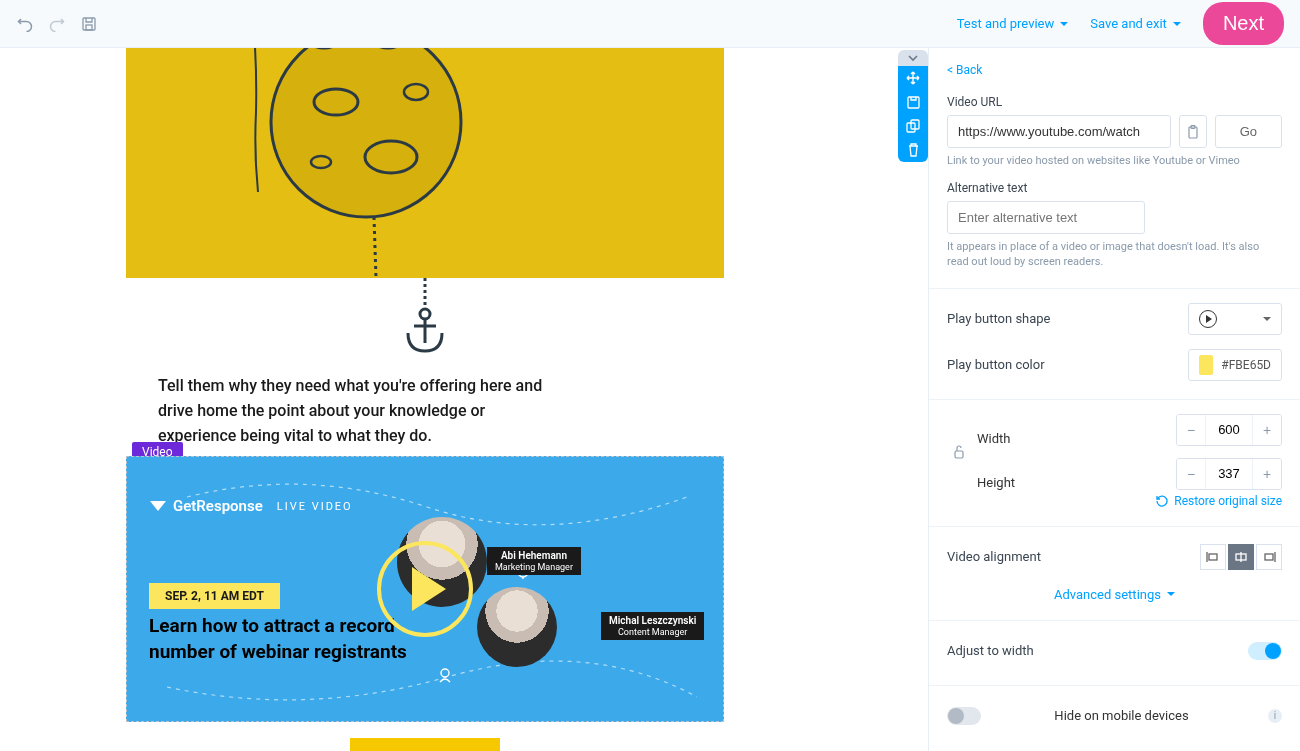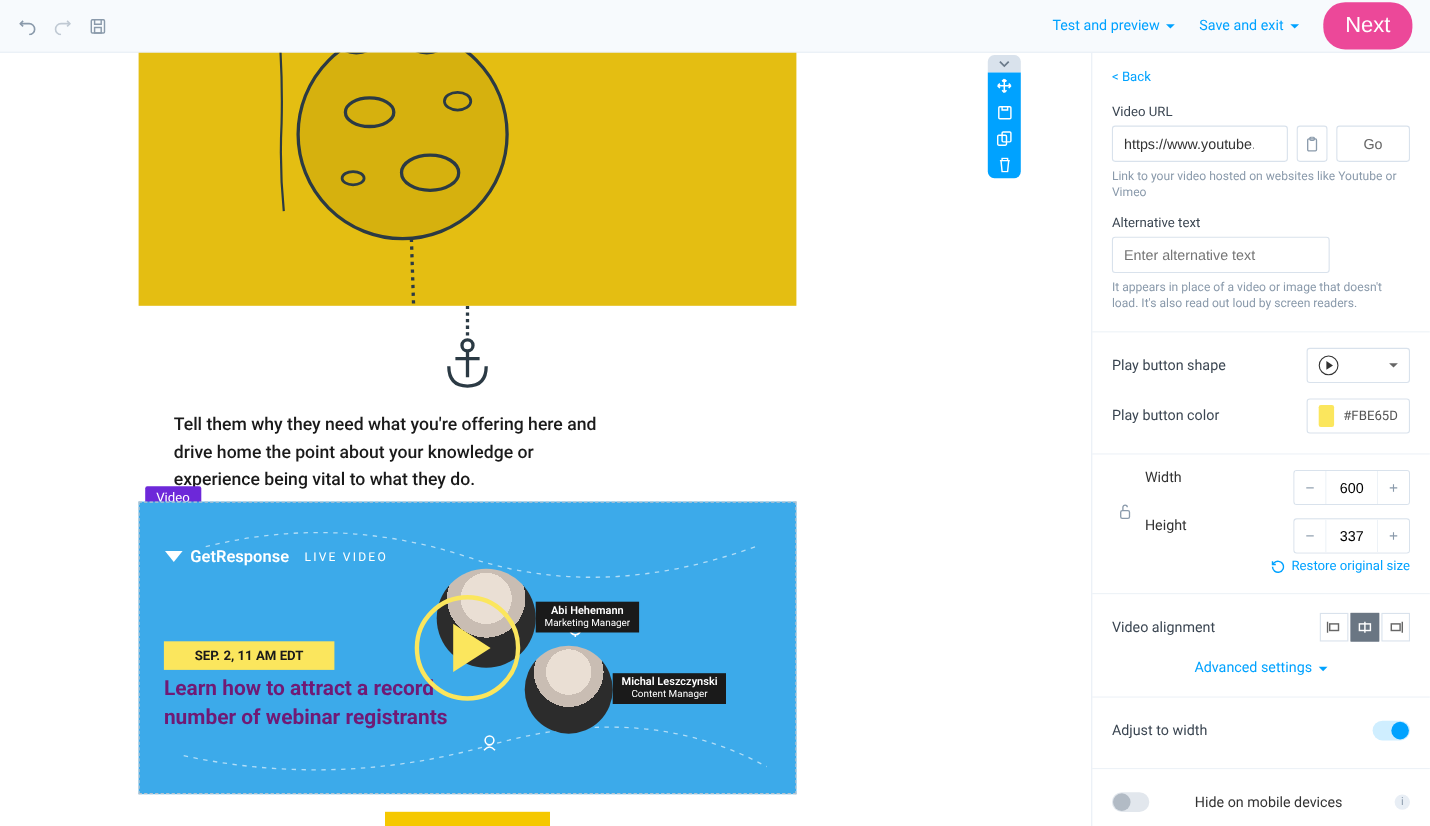--- a/index.html
+++ b/index.html
@@ -21,56 +21,56 @@
   .hero svg { position: absolute; }
   .anchor-wrap { height: 78px; display:flex; justify-content:center; align-items:flex-start; }
   .text-block { padding: 18px 32px 8px; }
   .text-block p { font-size: 16px; line-height: 1.55; color: #1a1a1a; max-width: 400px; font-weight: 500; }
 
   .video-block { position: relative; }
   .video-tag { position: absolute; top: -14px; left: 6px; background: #6d28d9; color: #fff; font-size: 12px; padding: 3px 10px; border-radius: 2px; }
   .video-thumb { height: 266px; background: #3caaea; position: relative; overflow: hidden; border: 1px dashed #b8c3ce; }
   .play-circle { position: absolute; left: 50%; top: 50%; transform: translate(-50%,-50%); width: 96px; height: 96px; border: 4px solid #fbe65d; border-radius: 50%; display: flex; align-items: center; justify-content: center; }
   .play-tri { width: 0; height: 0; border-top: 22px solid transparent; border-bottom: 22px solid transparent; border-left: 34px solid #fbe65d; margin-left: 8px; }
-  .date-chip { position: absolute; left: 22px; top: 126px; background: #fbe65d; color: #1a1a1a; font-size: 12px; font-weight: 700; padding: 6px 28px; }
-  .thumb-title { position: absolute; left: 22px; top: 156px; color: #701a75; font-size: 19px; font-weight: 700; line-height: 1.35; max-width: 260px; }
+  .date-chip { position: absolute; left: 22px; top: 126px; background: #fbe65d; color: #1a1a1a; font-size: 12px; font-weight: 700; padding: 6px 16px; }
+  .thumb-title { position: absolute; left: 22px; top: 156px; color: #000000; font-size: 19px; font-weight: 700; line-height: 1.35; max-width: 260px; }
   .gr-brand { position: absolute; left: 22px; top: 40px; color: #fff; font-size: 15px; font-weight: 600; display: flex; align-items: center; gap: 6px;}
   .gr-brand .live { font-weight: 400; letter-spacing: 2px; font-size: 11px; margin-left: 8px; }
   .person { position:absolute; display:flex; flex-direction:row; align-items:center; }
   .person .headshot { width:90px; height:90px; border-radius:50%; background: radial-gradient(circle at 50% 30%, #eadfd4 0 30%, #c9bdb3 30% 46%, #2c2c2c 46% 100%); }
   .person.small .headshot { width:80px; height:80px; }
   .person .label { background:#1a1a1a; color:#fff; padding:3px 8px; font-size:10px; font-weight:600; margin-top:-2px; line-height:1.15; text-align:center; }
   .person .label .role { font-size:9px; font-weight:400; display:block;}
   .cta-row { display: flex; justify-content: center; padding: 16px 0; }
   .cta-btn { background: #f5c800; color: #1a1a1a; font-weight: 700; font-size: 15px; padding: 14px 34px; border: none; cursor: pointer; }
 
   .block-tools { position: absolute; left: 898px; top: 2px; display: flex; flex-direction: column; }
   .chev-tool { width: 30px; height: 16px; background: #d9e2ec; border-radius: 6px 6px 0 0; display:flex;align-items:center;justify-content:center;color:#6b7a8a;cursor:pointer; }
   .tool-col { width: 30px; background: #00a2ff; border-radius: 0 0 6px 6px; display: flex; flex-direction: column; }
   .tool { width: 30px; height: 24px; display: flex; align-items: center; justify-content: center; color: #fff; cursor: pointer; }
 
-  .panel { width: 308px; border-left: 1px solid #e8eef5; overflow-y: auto; padding: 14px 18px 30px; }
+  .panel { width: 372px; border-left: 1px solid #e8eef5; overflow-y: auto; padding: 14px 18px 30px; }
   .back-link { color: #00a2ff; font-size: 12px; cursor: pointer; margin-bottom: 18px; display:inline-block;}
   .field-label { font-size: 12px; color: #3b4652; margin-bottom: 6px; }
   .row { display: flex; gap: 8px; }
   .input { flex: 1; border: 1px solid #d9e2ec; border-radius: 3px; padding: 8px 10px; font-size: 13px; color:#333; min-width:0;}
   .input.url { padding-right: 30px; }
   .paste-ic { width: 28px; display:flex;align-items:center;justify-content:center;border:1px solid #d9e2ec;border-radius:3px;color:#8a9aab;cursor:pointer;}
   .go-btn { border: 1px solid #d9e2ec; background: #fff; border-radius: 3px; padding: 0 24px; font-size: 13px; color:#666; cursor: pointer; }
   .hint { font-size: 11px; color: #8a9aab; margin-top: 6px; line-height: 1.35; }
   .section { border-top: 1px solid #edf2f7; margin: 18px -18px 0; padding: 14px 18px 0; }
   .prop-row { display: flex; align-items: center; justify-content: space-between; margin-bottom: 14px; min-height:32px; }
   .prop-row > span:first-child { font-size: 13px; color: #3b4652; }
   .dd-btn { border:1px solid #d9e2ec; border-radius:3px; height:32px; width:94px; display:flex; align-items:center; justify-content:space-between; padding:0 10px; cursor:pointer;}
   .round-play { width:18px;height:18px;border:1.6px solid #333; border-radius:50%; display:flex;align-items:center;justify-content:center;}
   .round-play::after { content:""; width:0;height:0;border-top:4px solid transparent;border-bottom:4px solid transparent;border-left:6px solid #333;margin-left:2px;}
   .color-btn { border:1px solid #d9e2ec; border-radius:3px; height:32px; width:94px; display:flex; align-items:center; gap:8px; padding:0 10px; cursor:pointer; font-size:12px; color:#555;}
   .swatch { width:20px; height:20px; border-radius:2px; }
   .dim-group { display:flex; flex-direction:column; gap:12px; flex:1; }
-  .dim-row { display:flex; align-items:flex-start; justify-content:space-between; }
+  .dim-row { display:flex; align-items:flex-end; justify-content:space-between; }
   .spinner { display:flex; border:1px solid #d9e2ec; border-radius:3px; overflow:hidden; }
   .spinner button { width:28px; height:30px; border:none; background:#fff; color:#8a9aab; cursor:pointer; font-size:14px;}
   .spinner input { width:48px; border:none; text-align:center; font-size:13px; border-left:1px solid #edf2f7; border-right:1px solid #edf2f7; }
   .lock-col { width:24px; display:flex; align-items:center; justify-content:center; color:#8a9aab; margin-right:6px;}
   .restore { display:flex; justify-content:flex-end; align-items:center; gap:6px; color:#00a2ff; font-size:12px; cursor:pointer; margin-top:4px;}
   .toggle { width:34px; height:18px; border-radius:10px; position:relative; cursor:pointer; }
   .toggle.on { background:#cfeeff; }
   .toggle.on::after { content:""; position:absolute; right:1px; top:1px; width:16px;height:16px;border-radius:50%;background:#00a2ff;}
   .toggle.off { background:#e2e7ed; }
   .toggle.off::after { content:""; position:absolute; left:1px; top:1px; width:16px;height:16px;border-radius:50%;background:#b2bbc5;}
@@ -178,21 +178,21 @@
                 </svg>
             <span>GetResponse</span>
             <span class="live">LIVE VIDEO</span>
           </div>
           <div class="date-chip">SEP. 2, 11 AM EDT</div>
           <div class="thumb-title">Learn how to attract a record number of webinar registrants</div>
           <div class="person" style="left:270px; top:60px;">
             <div class="headshot"></div>
             <div class="label"><span>Abi Hehemann</span><span class="role">Marketing Manager</span></div>
           </div>
-          <div class="person small" style="left:350px; top:130px;">
+          <div class="person small" style="left:350px; top:130px;gap:44px;">
             <div class="headshot"></div>
             <div class="label"><span>Michal Leszczynski</span><span class="role">Content Manager</span></div>
           </div>
           <div class="play-circle">
                 <div class="play-tri"></div>
               </div>
         </div>
       </div>
 
       <div class="cta-row">

